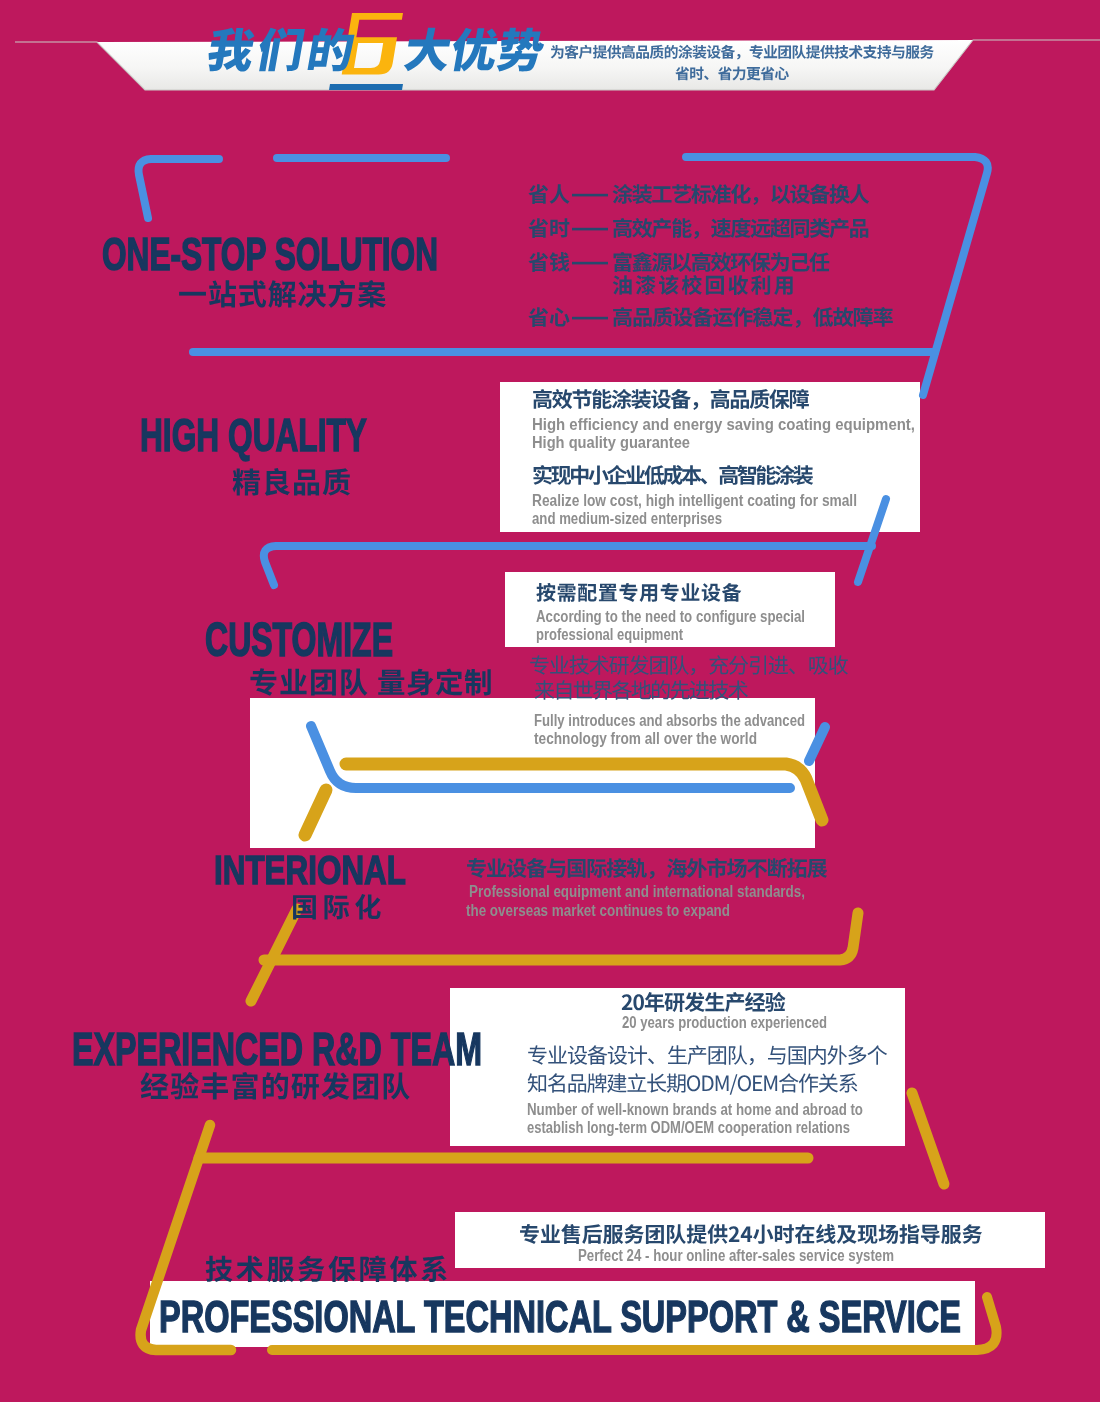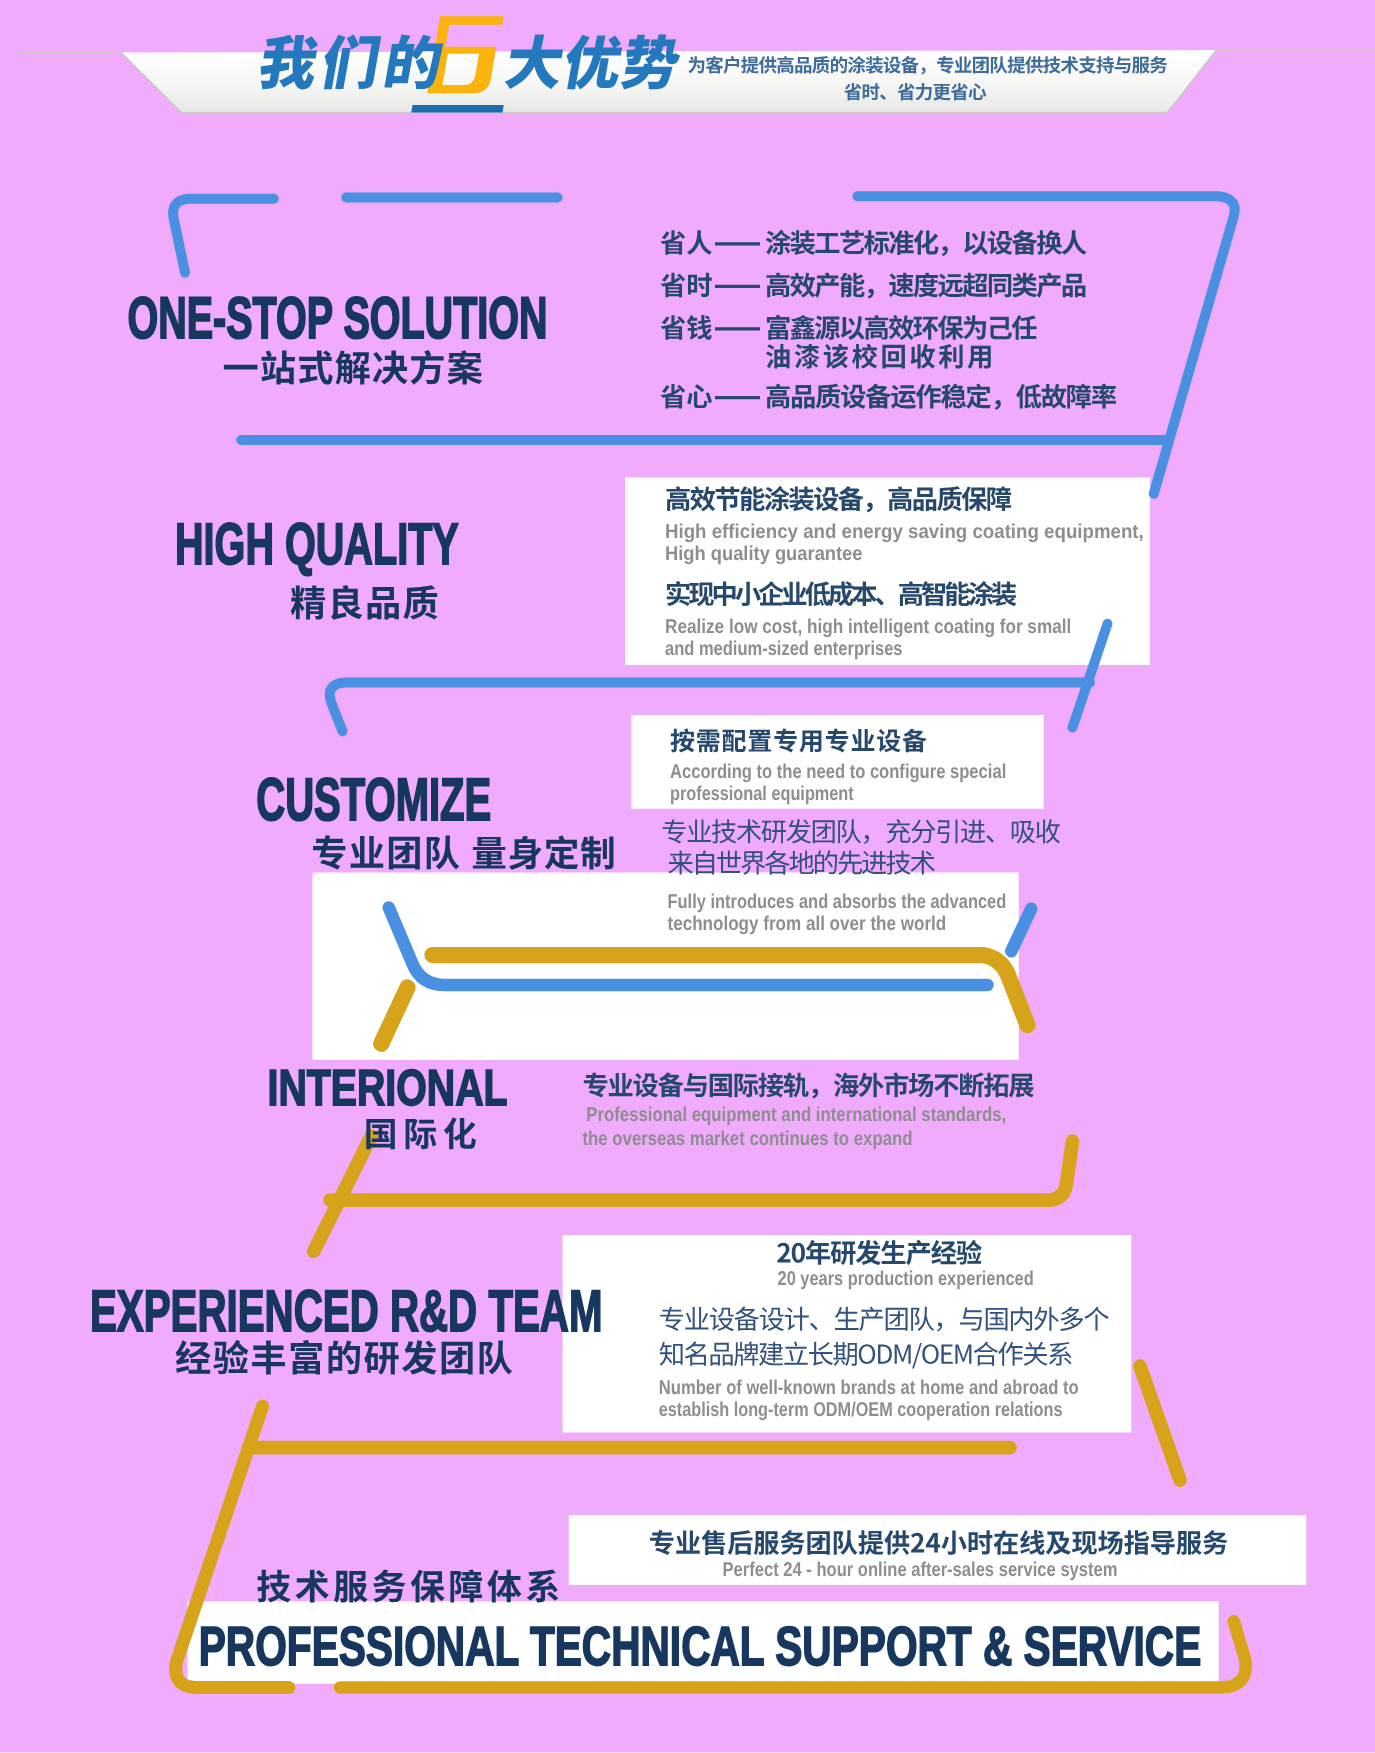--- a/index.html
+++ b/index.html
@@ -1,14 +1,14 @@
 <!DOCTYPE html>
 <html><head><meta charset="utf-8"><style>
 html,body{margin:0;padding:0;background:#fbfaf8;}
-#pg{position:relative;width:1100px;height:1402px;overflow:hidden;background:#f0abfc;}
+#pg{position:relative;width:1100px;height:1402px;overflow:hidden;background:#be185d;}
 </style></head><body>
 <div id="pg">
 <svg width="1100" height="1402" viewBox="0 0 1100 1402">
 <defs>
         <path id="q0" d="M705 -753C757 -705 817 -636 840 -589L957 -670C929 -718 866 -782 814 -827ZM805 -414C784 -375 758 -338 730 -304C721 -346 714 -392 707 -440H956V-577H693C686 -666 683 -758 685 -847H533C533 -759 537 -667 544 -577H369V-690C426 -701 482 -713 533 -728L435 -852C329 -818 176 -788 35 -771C51 -739 70 -684 76 -649C123 -653 172 -659 222 -666V-577H46V-440H222V-329C148 -317 79 -308 25 -301L59 -154L222 -184V-72C222 -56 216 -51 198 -51C180 -50 122 -50 70 -53C91 -13 115 53 121 94C202 94 265 89 310 66C355 43 369 4 369 -70V-212L523 -242L513 -374L369 -351V-440H557C568 -347 584 -260 605 -183C537 -130 463 -86 387 -52C423 -19 463 30 484 66C543 34 600 -2 654 -43C696 45 751 99 820 99C920 99 964 58 986 -125C948 -141 899 -175 868 -209C863 -96 852 -49 835 -49C814 -49 791 -85 770 -145C832 -208 888 -279 933 -359Z"></path>
         <path id="q1" d="M347 -792C390 -731 443 -648 464 -596L582 -670C557 -721 500 -800 457 -857ZM303 -623V93H445V-623ZM571 -824V-694H798V-59C798 -44 793 -38 777 -38C762 -37 710 -37 670 -40C688 -5 708 55 713 92C792 92 847 89 888 67C929 45 942 10 942 -57V-824ZM189 -853C152 -712 88 -570 16 -477C39 -439 75 -354 85 -318L106 -345V94H244V-596C275 -668 302 -743 323 -814Z"></path>
         <path id="q2" d="M527 -397C572 -323 632 -225 658 -164L781 -239C751 -298 686 -393 641 -461ZM578 -852C552 -748 509 -640 459 -559V-692H311C327 -734 344 -784 361 -833L202 -855C199 -806 190 -743 180 -692H66V64H197V-7H459V-483C489 -462 523 -438 541 -421C570 -462 599 -513 626 -570H816C808 -240 796 -93 767 -62C754 -48 743 -44 723 -44C696 -44 636 -44 572 -50C598 -10 618 52 620 91C680 93 742 94 782 87C826 79 857 67 888 23C930 -32 940 -194 952 -639C953 -656 953 -702 953 -702H680C694 -741 707 -780 718 -819ZM197 -566H328V-431H197ZM197 -134V-306H328V-134Z"></path>
         <path id="q3" d="M415 -855C414 -772 415 -684 407 -596H53V-445H384C344 -282 252 -132 33 -33C76 -1 120 51 143 91C340 -7 446 -146 503 -300C580 -123 690 10 866 91C889 49 938 -15 974 -47C790 -118 674 -264 609 -445H949V-596H565C573 -684 574 -772 575 -855Z"></path>
         <path id="q4" d="M618 -443V-101C618 29 645 73 757 73C778 73 819 73 840 73C936 73 970 21 982 -156C945 -166 883 -190 855 -214C851 -81 847 -59 826 -59C816 -59 790 -59 782 -59C763 -59 760 -64 760 -101V-443ZM228 -851C181 -713 100 -576 15 -488C39 -452 78 -371 91 -335C104 -349 117 -364 130 -380V94H268V-2C301 26 335 67 354 99C543 -38 602 -244 621 -493H960V-630H843L926 -692C899 -733 841 -795 798 -838L697 -766C734 -726 780 -671 807 -630H628C630 -698 631 -768 631 -840H486L484 -630H298V-493H478C463 -299 416 -142 268 -32V-593C306 -663 339 -737 365 -808Z"></path>
         <path id="q5" d="M382 -347 375 -295H77V-168H329C285 -106 201 -59 31 -27C60 4 94 61 107 99C349 44 448 -47 494 -168H724C715 -94 703 -54 687 -42C675 -33 662 -31 642 -31C614 -31 551 -32 492 -37C517 -1 536 54 539 94C602 96 663 96 700 92C746 88 780 79 811 48C845 14 864 -68 878 -240C881 -258 883 -295 883 -295H525L532 -347H496C532 -370 560 -396 583 -425C615 -403 644 -382 664 -364L736 -472C751 -388 783 -339 855 -339C934 -339 968 -372 980 -491C949 -500 904 -520 878 -542C876 -490 871 -462 861 -462C846 -462 849 -587 859 -772L727 -771H674L676 -855H542L540 -771H433V-652H531L523 -610L479 -634L416 -548L413 -626L306 -614V-648H408V-774H306V-854H174V-774H52V-648H174V-600L35 -587L56 -458L174 -472V-455C174 -443 170 -440 157 -440C144 -440 100 -440 64 -441C80 -407 96 -356 101 -320C168 -320 218 -322 257 -341C296 -360 306 -392 306 -452V-488L418 -503L417 -529L469 -498C447 -472 419 -450 381 -431C403 -412 432 -377 449 -347ZM726 -652C726 -586 728 -528 735 -481C711 -498 678 -520 642 -542C652 -576 659 -612 664 -652Z"></path>

